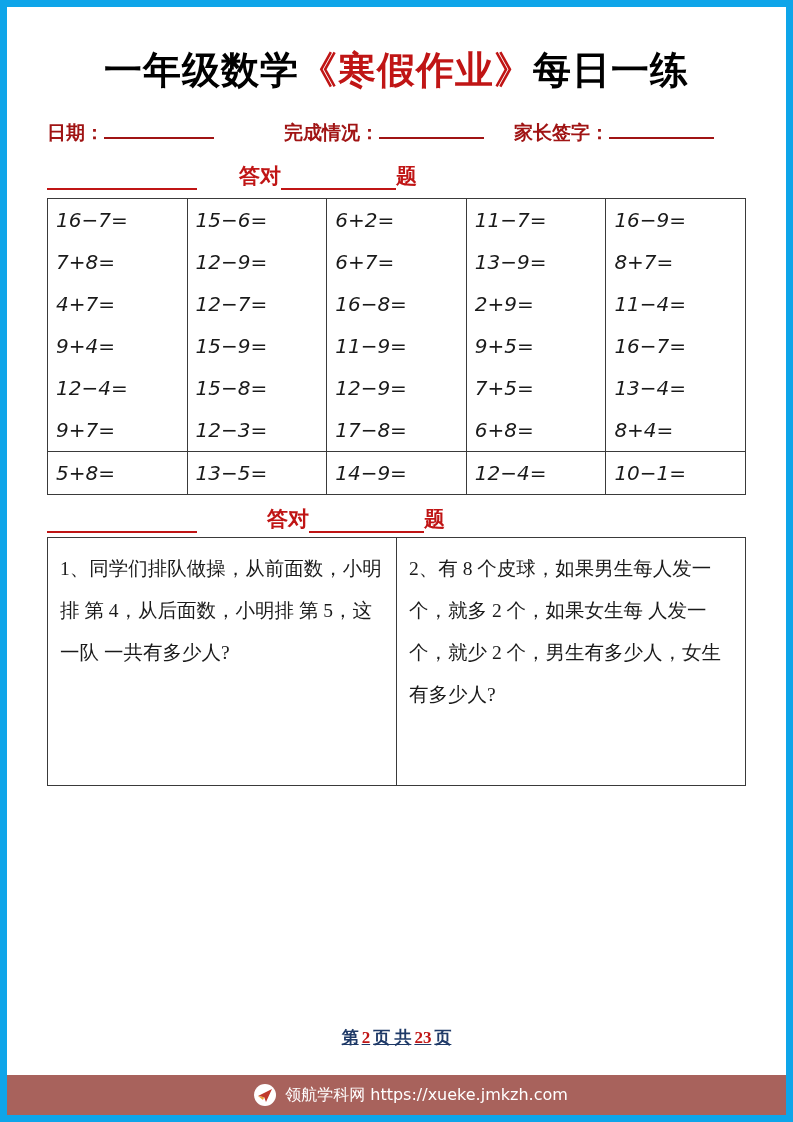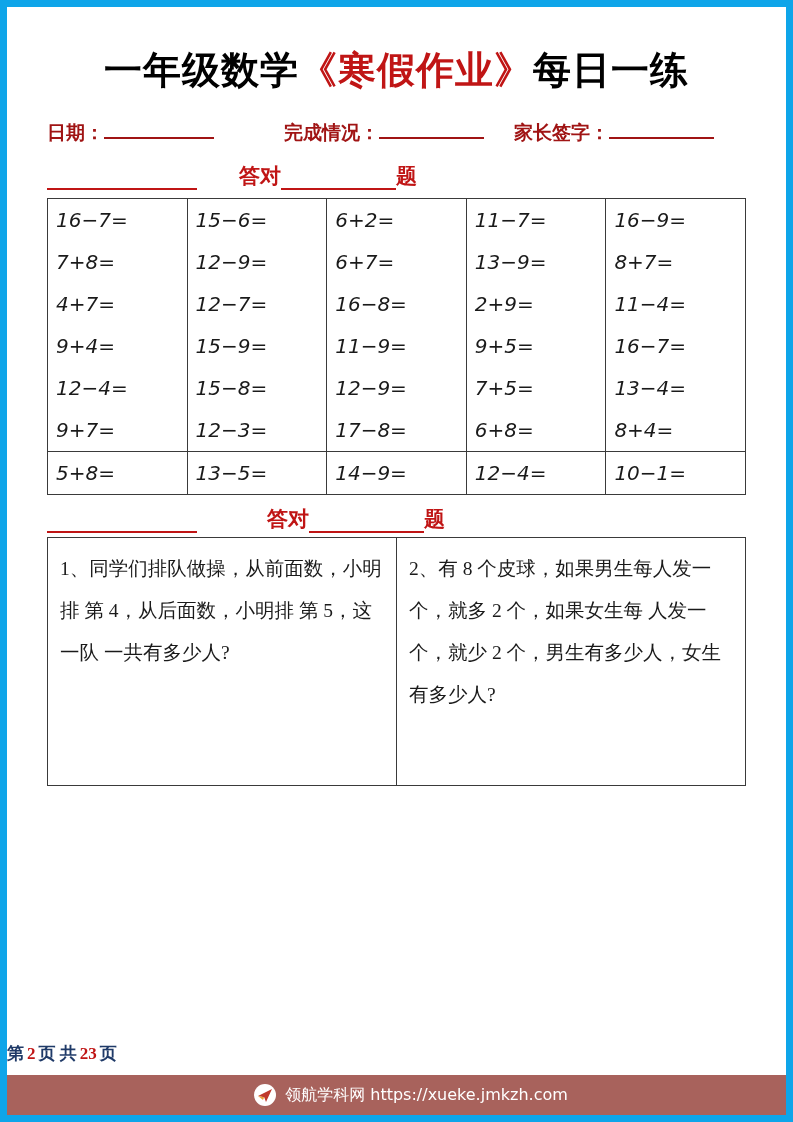--- a/index.html
+++ b/index.html
@@ -99,26 +99,27 @@
     font-size: 19.5px;
     line-height: 2.15;
     color: var(--text_black, #1a1a1a);
     font-family: "Liberation Serif", "DejaVu Serif", serif;
   }
 
   
   .page-footer {
     position: absolute;
     left: 0; right: 0;
-    bottom: 50px;
-    text-align: left;
+    bottom: 66px;
+    text-align: center;
     font-size: 17px;
     font-weight: bold;
     color: var(--footer_blue, #1f3a68);
     font-family: "Liberation Serif", "DejaVu Serif", serif;
+    text-decoration: underline;
   }
   .page-footer .num { color: var(--accent_red, #c01515); padding: 0 3px; }
 
   
   .bottom-bar {
     position: absolute;
     left: 0; right: 0; bottom: 0;
     height: 40px;
     background: var(--bar_bg, #a8625c);
     display: flex;

